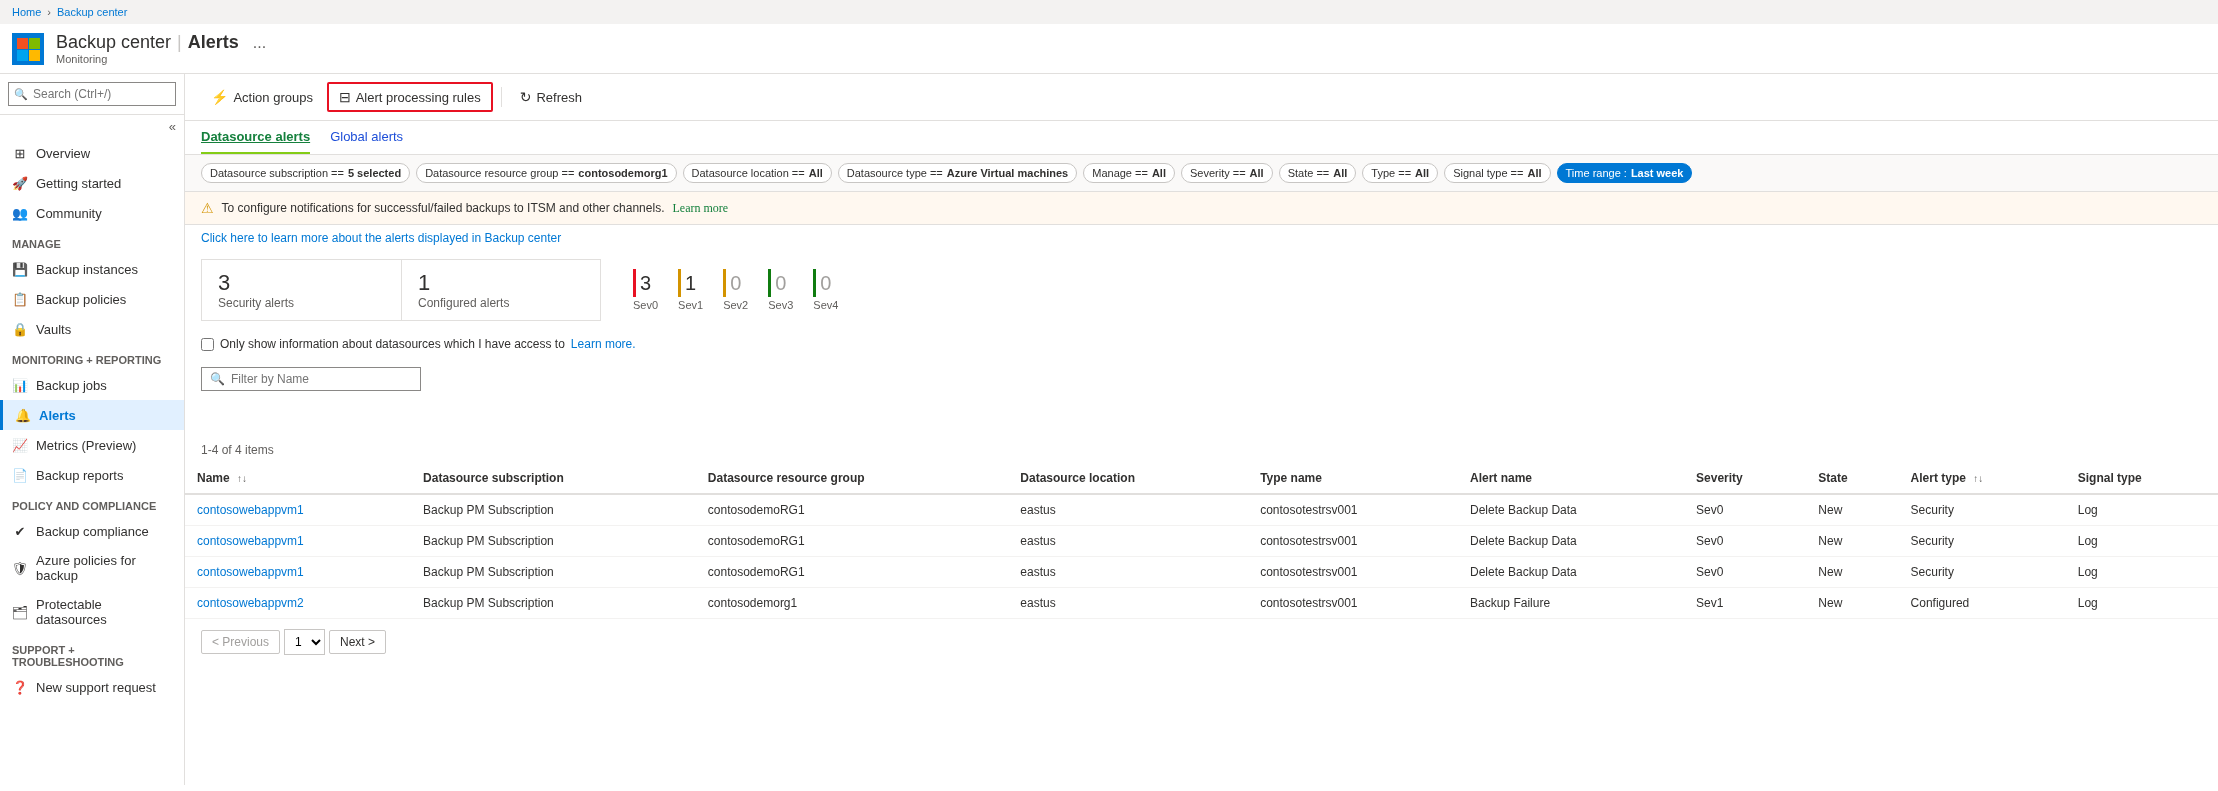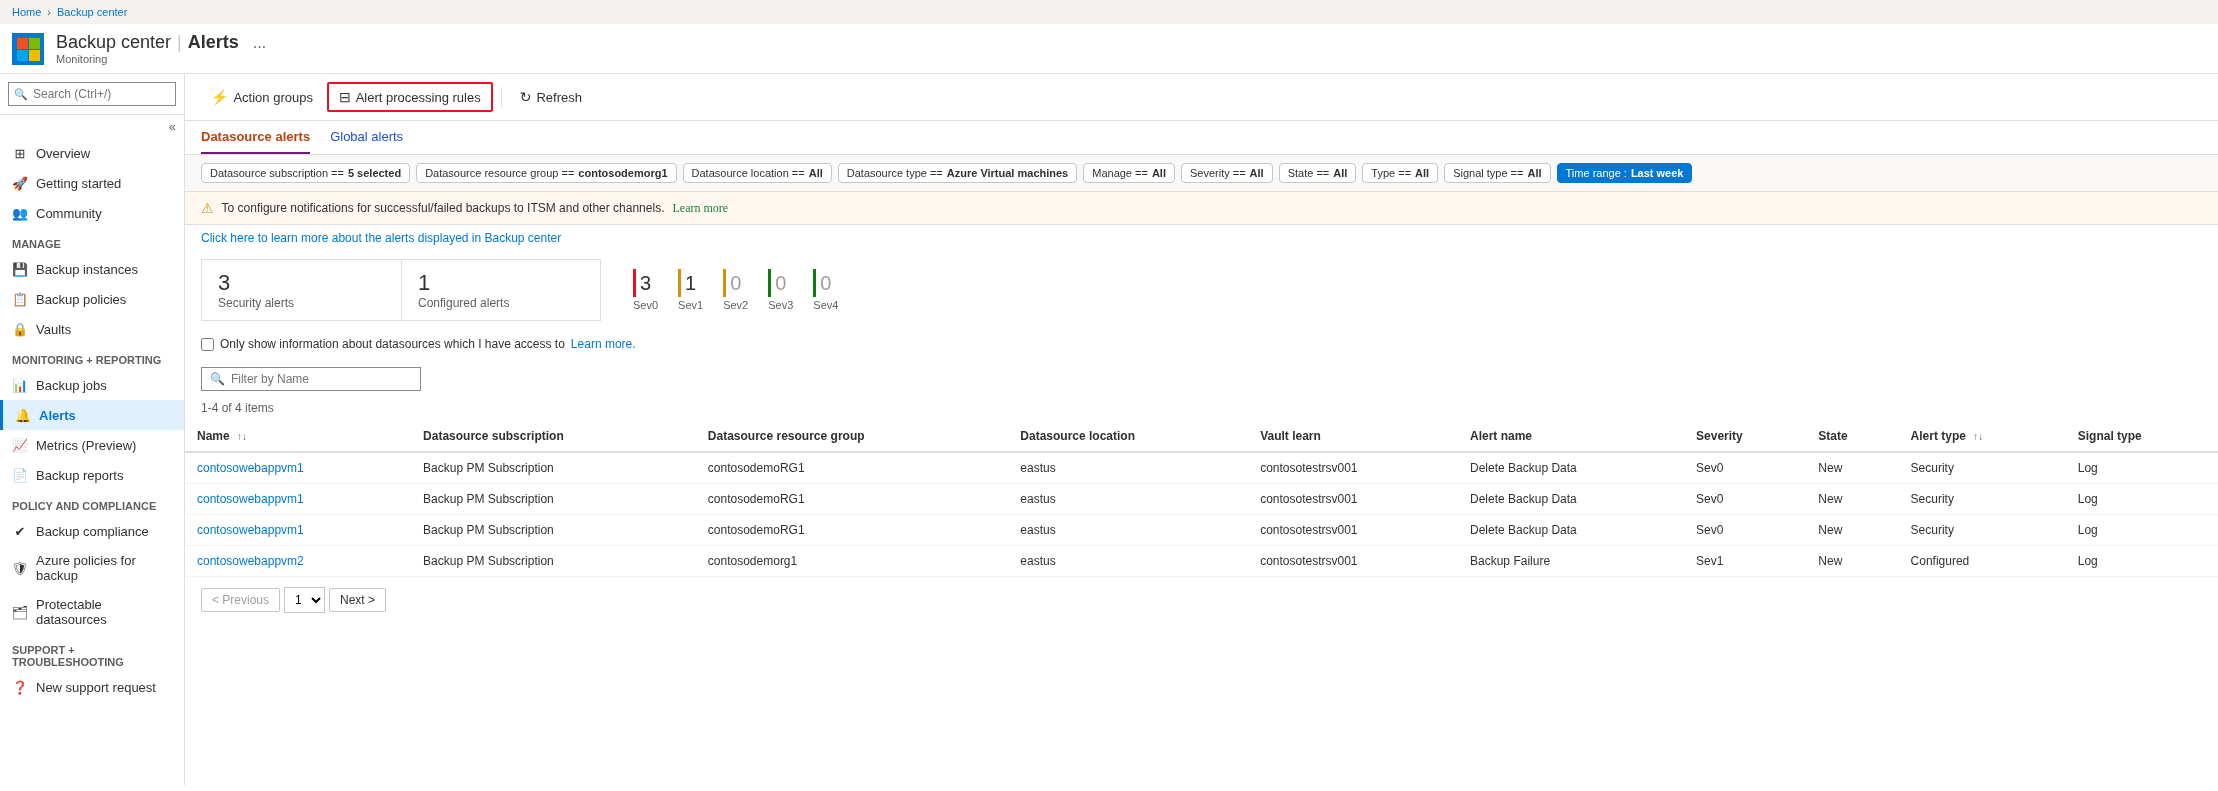--- a/index.html
+++ b/index.html
@@ -37,25 +37,25 @@
     
     
     .toolbar { display: flex; align-items: center; gap: 4px; padding: 8px 16px; border-bottom: 1px solid #e1dfdd; }
     .toolbar-btn { display: flex; align-items: center; gap: 5px; padding: 5px 10px; border: none; background: none; cursor: pointer; font-size: 13px; color: #323130; border-radius: 2px; }
     .toolbar-btn.active-btn { border: 2px solid #e81123; }
     .toolbar-sep { width: 1px; height: 20px; background: #e1dfdd; margin: 0 4px; }
     
     
     .tabs { display: flex; padding: 0 16px; border-bottom: 1px solid #e1dfdd; }
     .tab { padding: 8px 0; margin-right: 20px; cursor: pointer; font-size: 13px; color: #1d4ed8; border-bottom: 2px solid transparent; }
-    .tab.active { color: #c2410c; border-bottom: 2px solid #701a75; font-weight: 600; }
+    .tab.active { color: #15803d; border-bottom: 2px solid #84cc16; font-weight: 600; text-decoration: underline; }
     
     
     .filters { display: flex; flex-wrap: wrap; align-items: center; gap: 6px; padding: 8px 16px; background: #faf9f8; border-bottom: 1px solid #e1dfdd; overflow-x: auto; }
-    .filter-chip { display: flex; align-items: center; gap: 4px; padding: 3px 8px; background: #fff; border: 1px solid #c8c6c4; font-size: 11px; border-radius: 4px; white-space: nowrap; cursor: pointer; }
+    .filter-chip { display: flex; align-items: center; gap: 4px; padding: 3px 8px; background: #fff; border: 1px solid #c8c6c4; font-size: 11px; border-radius: 10px; white-space: nowrap; cursor: pointer; }
     .filter-chip .filter-key { color: #323130; }
     .filter-chip .filter-val { font-weight: 600; color: #323130; }
     
     
     .info-banner { display: flex; align-items: center; gap: 8px; padding: 8px 16px; background: #fff8f0; border-bottom: 1px solid #e1dfdd; font-size: 12px; color: #323130; }
     .info-banner .warn-icon { color: #d39300; font-size: 14px; }
     .info-banner a { color: #15803d; text-decoration: none; font-family: Liberation Serif, serif; }
     
     
     .learn-link { padding: 6px 16px; font-size: 12px; }
@@ -81,21 +81,21 @@
     .checkbox-row { padding: 8px 16px; font-size: 12px; display: flex; align-items: center; gap: 6px; }
     .checkbox-row a { color: #0078d4; text-decoration: none; }
     
     
     .filter-name-row { padding: 8px 16px; }
     .filter-name-input { display: flex; align-items: center; border: 1px solid #8a8886; padding: 4px 8px; width: 220px; gap: 6px; }
     .filter-name-input input { border: none; outline: none; font-size: 12px; flex: 1; color: #323130; }
     .filter-name-input .fn-icon { color: #605e5c; font-size: 12px; }
     
     
-    .items-count { padding: 2px 16px 6px; font-size: 12px; color: #605e5c; }
+    .items-count { padding: 2px 16px 6px; font-size: 12px; color: #605e5c; margin-top: 42px; }
     
     
     .data-table { width: 100%; border-collapse: collapse; font-size: 12px; }
     .data-table th { padding: 8px 12px; text-align: left; font-weight: 600; color: #323130; border-bottom: 2px solid #e1dfdd; white-space: nowrap; cursor: pointer; }
     .data-table th .sort-icon { margin-left: 4px; color: #605e5c; font-size: 10px; }
     .data-table td { padding: 8px 12px; border-bottom: 1px solid #f3f2f1; color: #323130; white-space: nowrap; }
     .data-table .link-cell { color: #0078d4; cursor: pointer; }
     
     
     .pagination { display: flex; align-items: center; gap: 4px; padding: 10px 16px; }
@@ -374,21 +374,21 @@
             <th>
               <span>Datasource subscription</span>
             </th>
             <th>
               <span>Datasource resource group</span>
             </th>
             <th>
               <span>Datasource location</span>
             </th>
             <th>
-              <span>Vault learn</span>
+              <span>Type name</span>
             </th>
             <th>
               <span>Alert name</span>
             </th>
             <th>
               <span>Severity</span>
             </th>
             <th>
               <span>State</span>
             </th>

